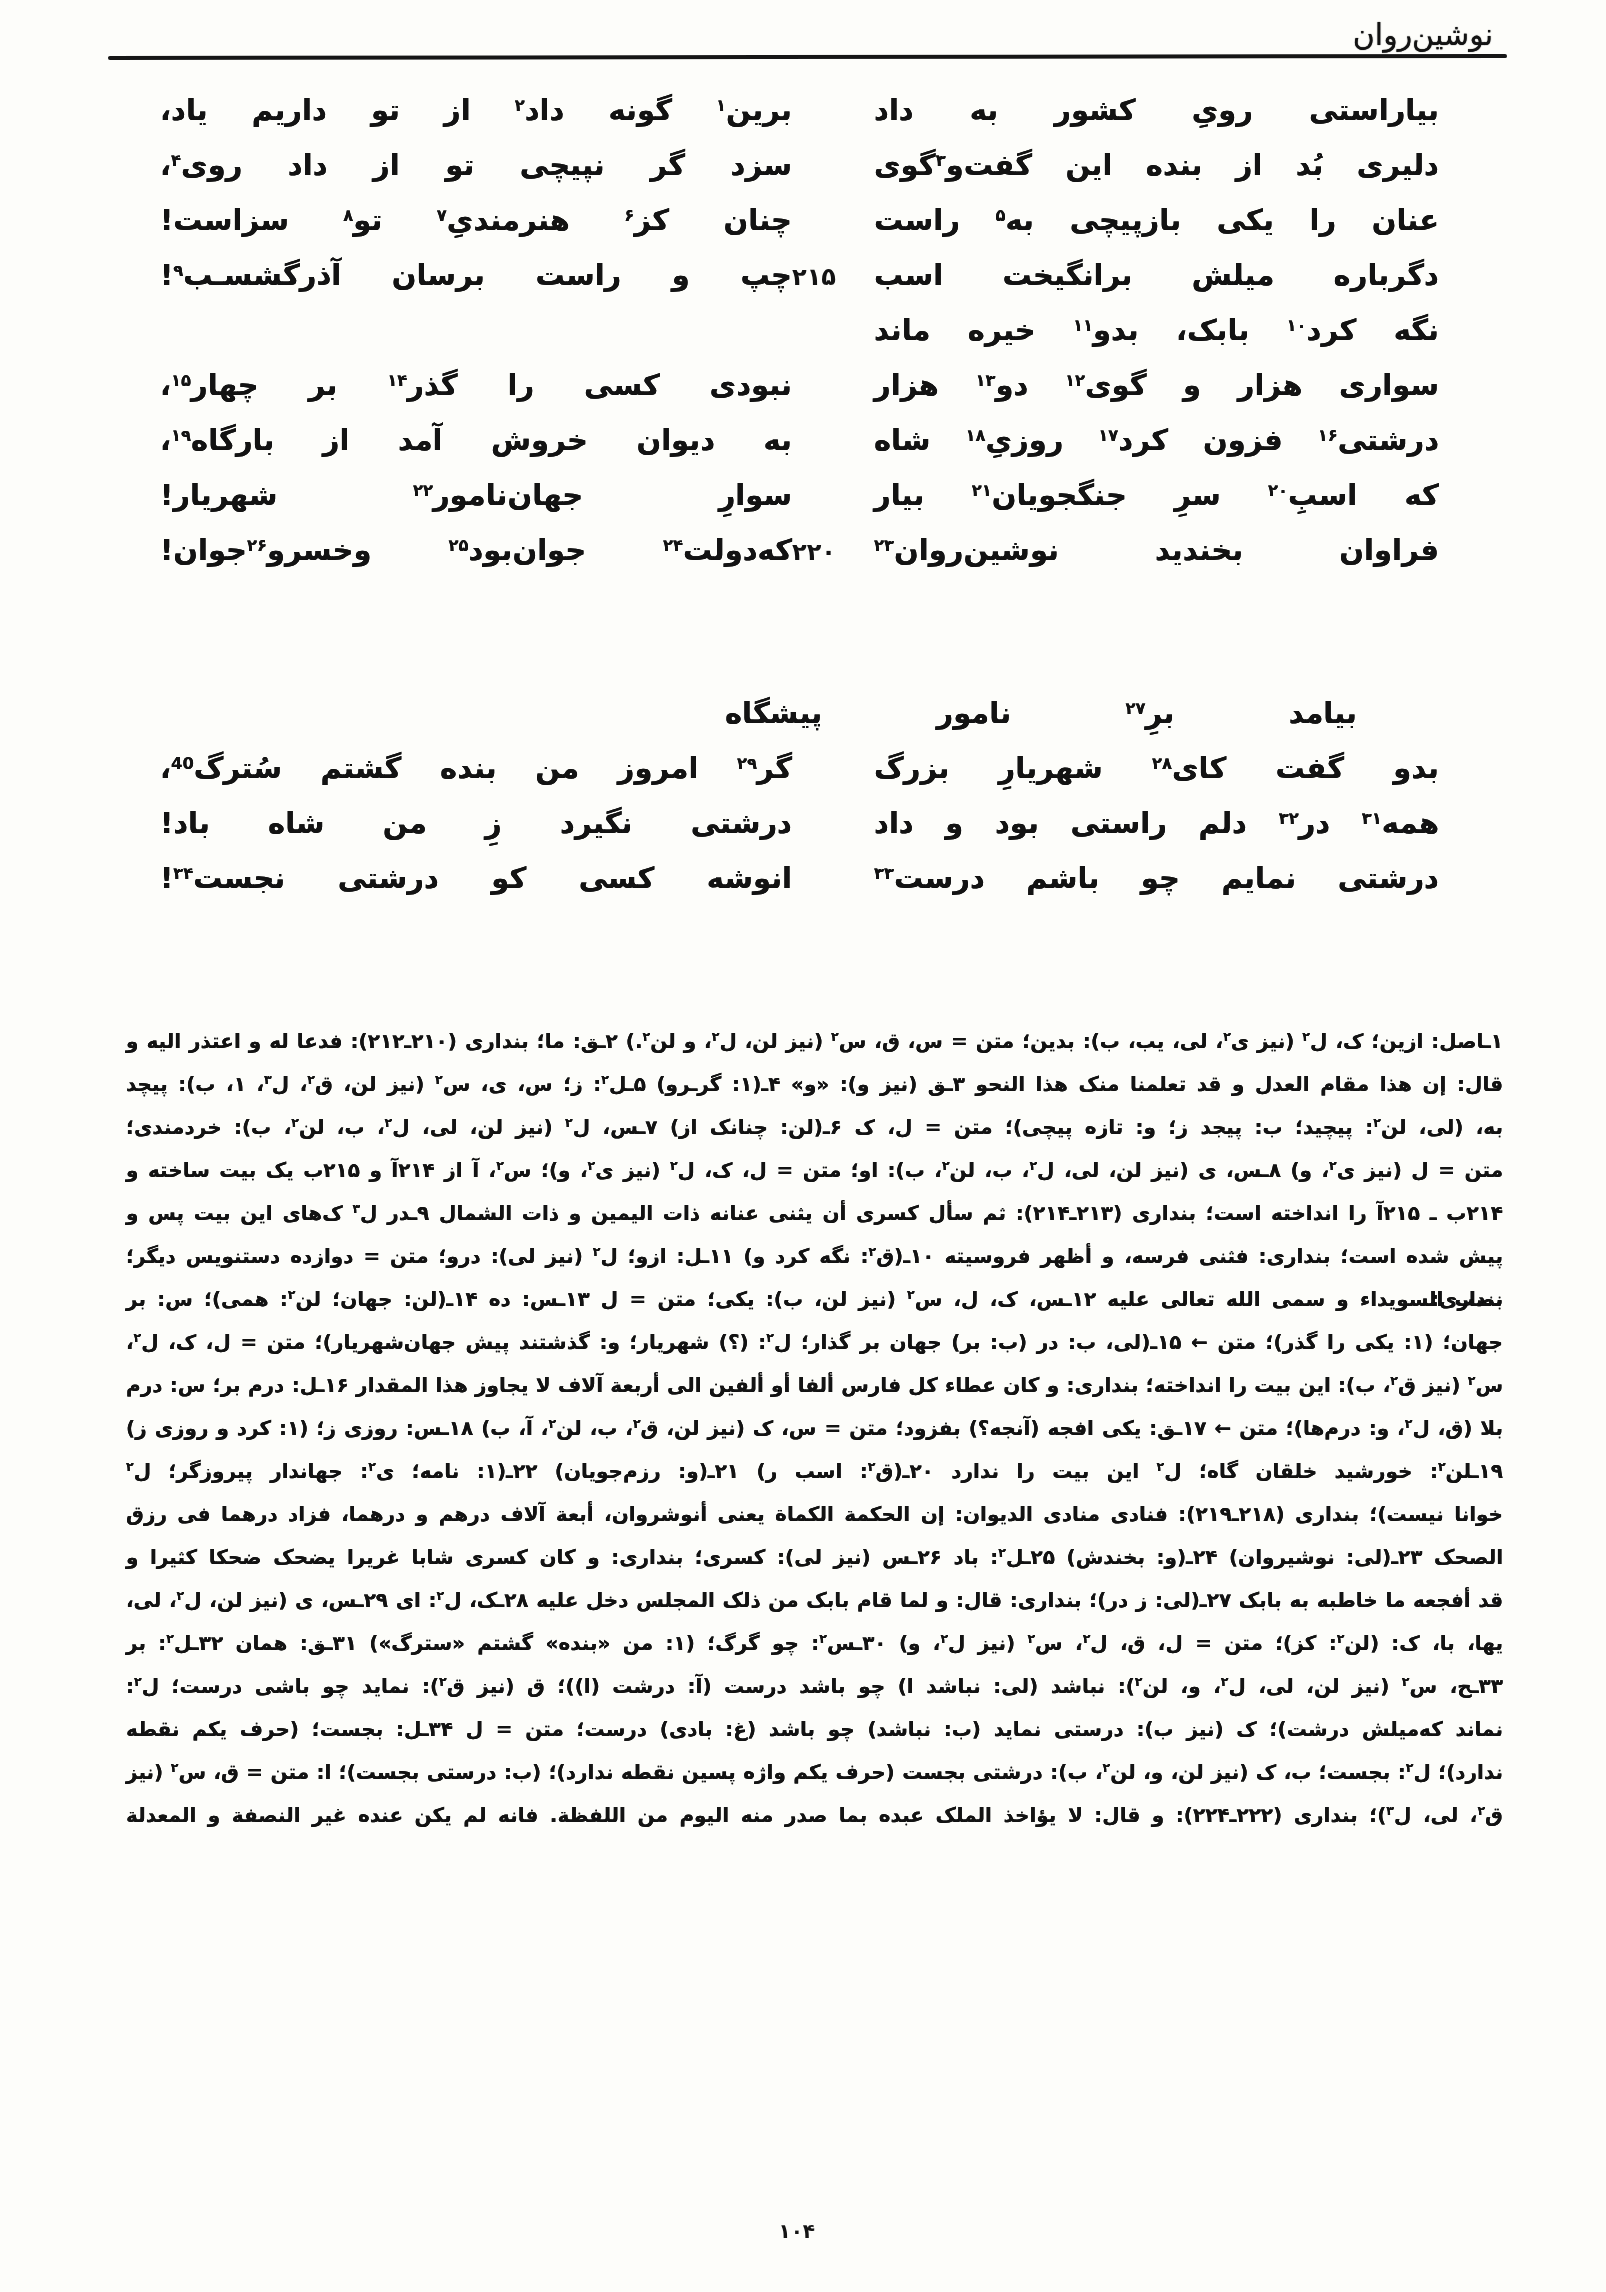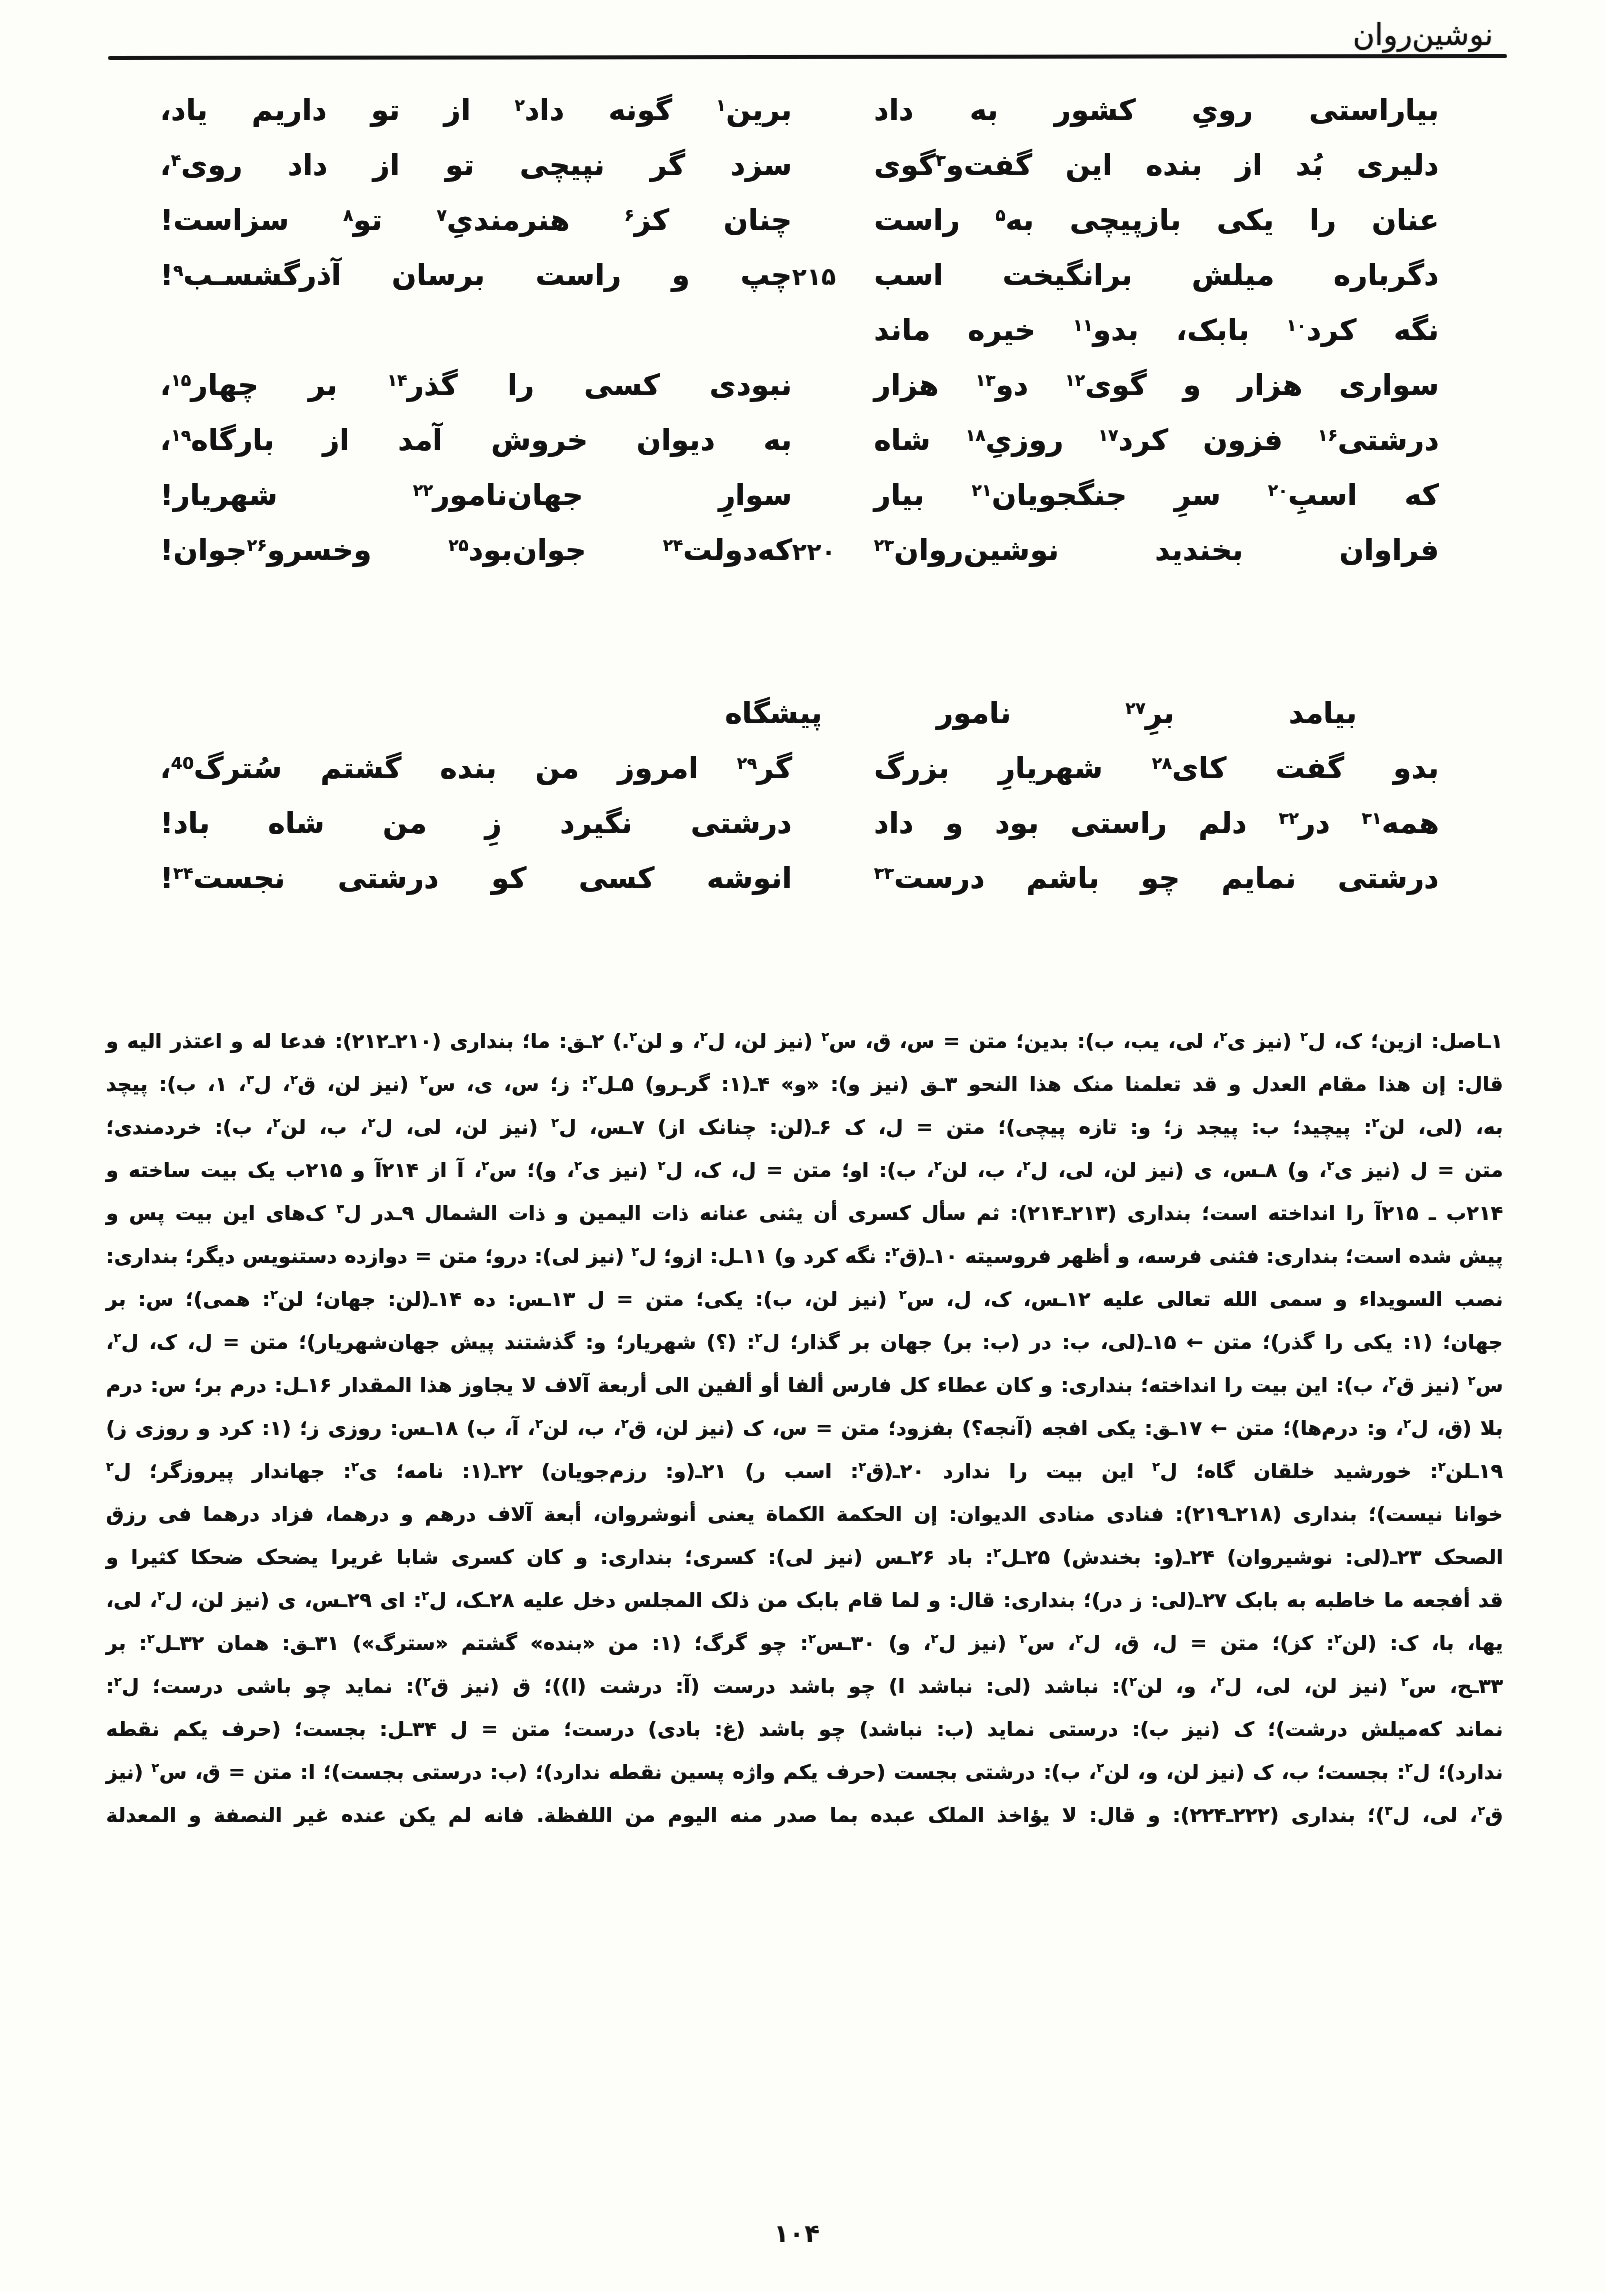--- a/index.html
+++ b/index.html
@@ -48,27 +48,27 @@
   .hemi sup{font-size:16.4px;font-weight:bold;line-height:0;vertical-align:8.7px;}
   
   .apparatus{
     position:absolute;top:1020px;left:106px;right:104px;
     direction:rtl;
   }
   .fn-line{
     font-size:20px;font-weight:bold;line-height:43px;
     text-shadow:0 0 0.4px #000;
     text-align:justify;text-align-last:justify;
-    height:43px;overflow:visible;
+    height:43px;overflow:visible;margin-left:20px;
   }
   .fn-line sup{font-size:12.6px;font-weight:bold;line-height:0;vertical-align:6.8px;}
   .page-number{
     position:absolute;top:2219px;left:0;right:13.5px;
     text-align:center;
-    font-size:25px;font-weight:bold;
+    font-size:20px;font-weight:bold;
   }
 </style>
 </head>
 <body>
 
 <div class="page">
 
   <div class="running-head">نوشین‌روان</div>
   <div class="head-rule"></div>
 

